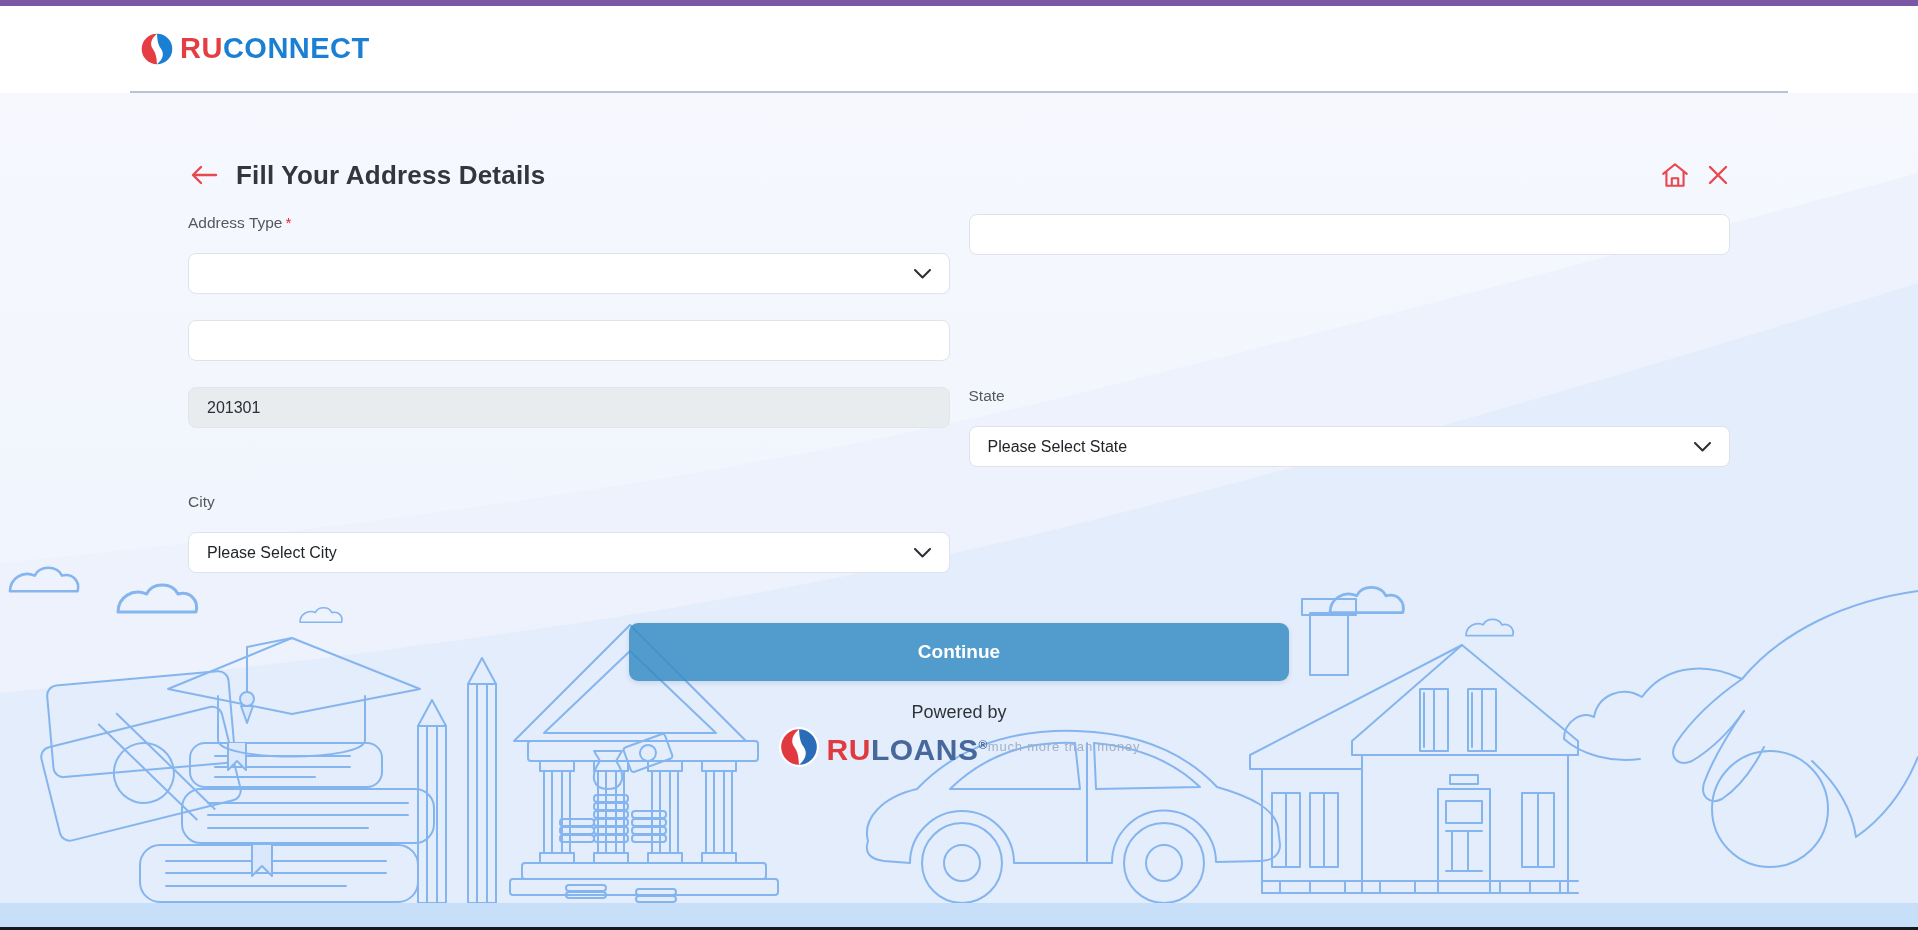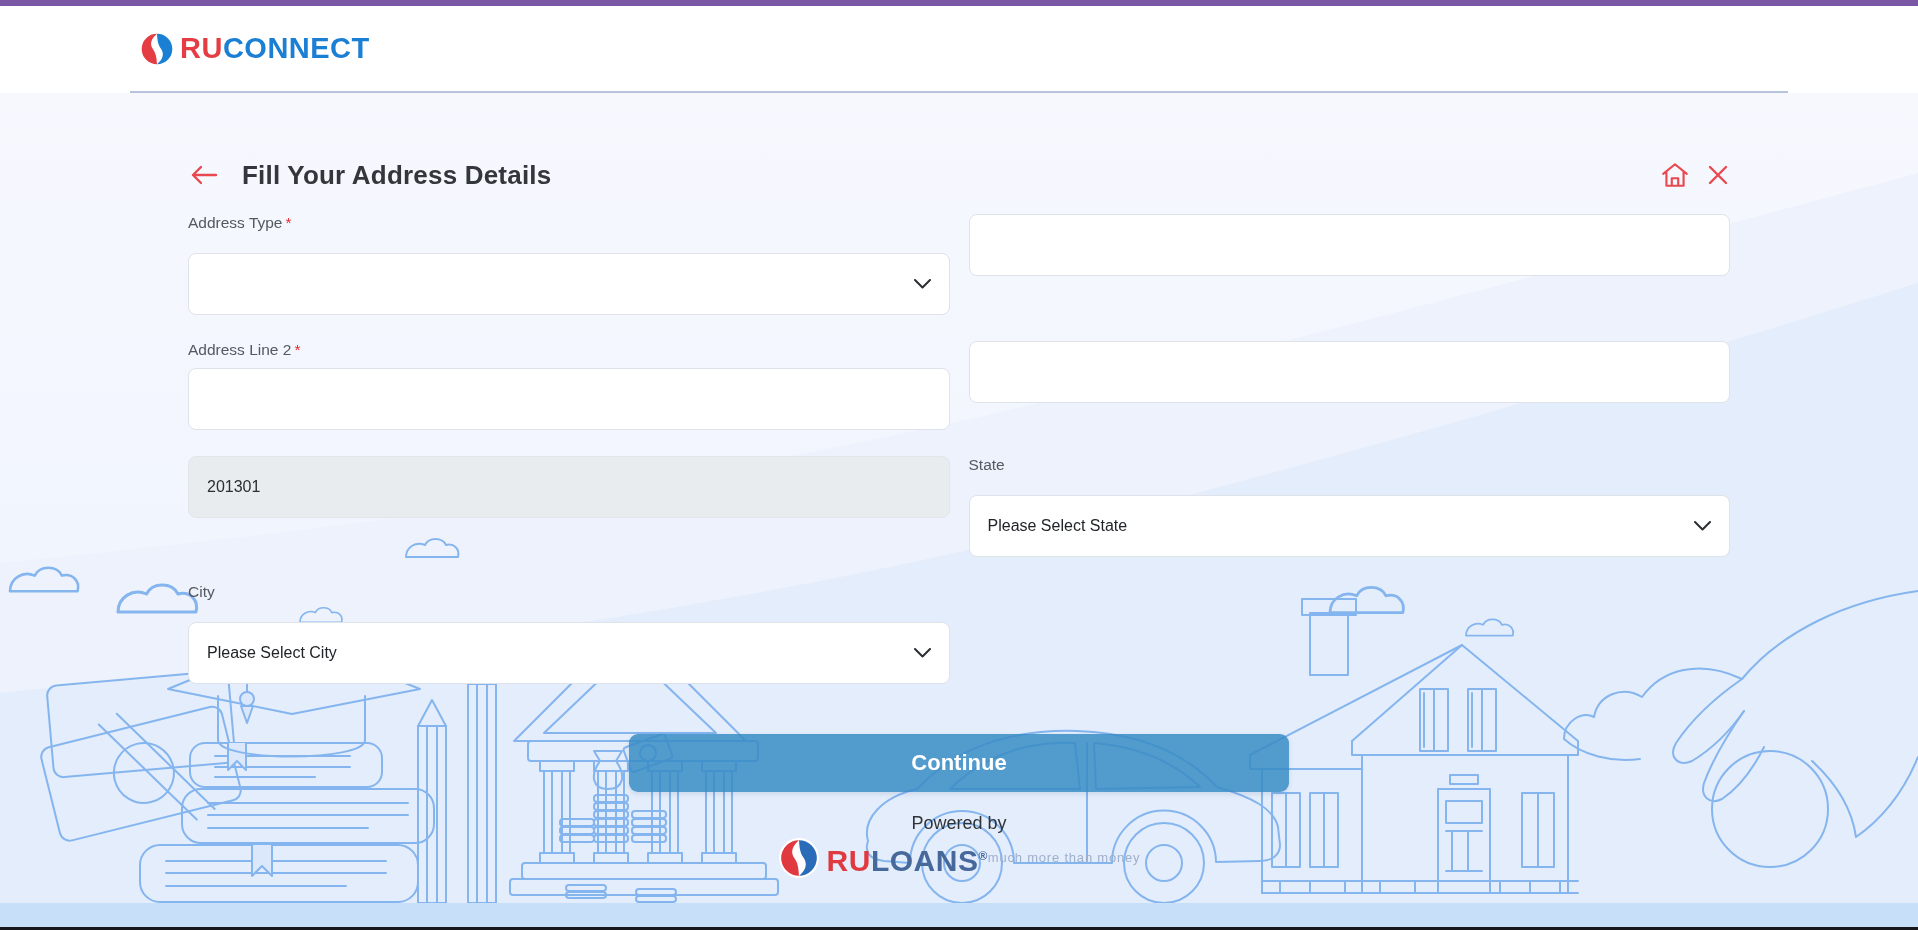--- a/index.html
+++ b/index.html
@@ -22,44 +22,44 @@
   .main {
     position: relative; height: 837px;
     background: linear-gradient(180deg, #f6f8fe 0%, #f1f5fd 55%, #eaf1fc 100%);
   }
   .bg-art { position: absolute; inset: 0; pointer-events: none; }
 
   .content { position: relative; z-index: 2; width: 1658px; margin: 0 auto; padding: 64px 58px 0 58px; }
 
   .title-row { display: flex; align-items: center; height: 36px; }
   .back-btn { background: none; border: none; cursor: pointer; display: flex; align-items: center; padding: 2px; }
-  .page-title { font-size: 26px; font-weight: 600; color: #33363a; margin-left: 22px; letter-spacing: 0.2px; }
+  .page-title { font-size: 26px; font-weight: 600; color: #33363a; margin-left: 16px; letter-spacing: 0.2px; }
   .title-actions { margin-left: auto; display: flex; align-items: center; gap: 16px; }
   .icon-btn { background: none; border: none; cursor: pointer; display: flex; align-items: center; padding: 0; }
 
   .form-row { display: grid; grid-template-columns: 1fr 1fr; column-gap: 19px; margin-top: 26px; }
   .form-row.first { margin-top: 21px; }
   .field-label { display: block; font-size: 15.5px; color: #54595f; margin-bottom: 9px; }
   .req { color: #e8282f; margin-left: 3px; }
   .control {
-    width: 100%; height: 62px; background: #fff;
+    width: 100%; height: 41px; background: #fff;
     border: 1px solid #dee3e9; border-radius: 8px;
     padding: 0 18px; font-size: 16px; color: #212529;
     font-family: "Liberation Sans", sans-serif;
     outline: none;
   }
   .select { display: flex; align-items: center; justify-content: space-between; cursor: pointer; margin-top: 21px; }
   .select .chev { flex: 0 0 auto; margin-left: 12px; }
   .control.disabled, .control:disabled { background: #e9ecef; border-color: #e2e6ea; color: #2b2f33; }
 
   .submit-wrap { margin-top: 50px; text-align: center; }
   .continue-btn {
     width: 660px; height: 58px; border: none; border-radius: 9px;
     background: rgba(56, 140, 196, 0.85);
-    color: #ffffff; font-size: 22px; font-weight: bold;
+    color: #ffffff; font-size: 19px; font-weight: bold;
     font-family: "Liberation Sans", sans-serif; cursor: pointer;
     box-shadow: 0 2px 5px rgba(40, 90, 140, 0.15);
   }
 
   .powered { margin-top: 21px; display: flex; flex-direction: column; align-items: center; }
   .powered-label { font-size: 18px; color: #2f3337; }
   .ruloans-logo { display: flex; align-items: center; gap: 7px; margin-top: 3px; }
   .ruloans-text { display: flex; flex-direction: row; align-items: center; }
   .ruloans-word { font-size: 30px; font-weight: bold; letter-spacing: 0.5px; line-height: 30px; }
   .ruloans-prefix { color: #e03a40; }
@@ -288,24 +288,20 @@
             </span>
           </div>
         </div>
         <div>
           <input class="control" type="text" value="" style="">
         </div>
       </div>
 
       <div class="form-row">
         <div>
-          <label class="field-label"><span>Address Line 2</span><span class="req">*</span></label>
-          <input class="control" type="text" value="" style="">
-        </div>
-        <div>
           <input class="control" type="text" value="" style="">
         </div>
       </div>
 
       <div class="form-row">
         <div>
           <input class="control disabled" type="text" disabled="" value="201301" style="">
         </div>
         <div>
           <label class="field-label">State</label>

